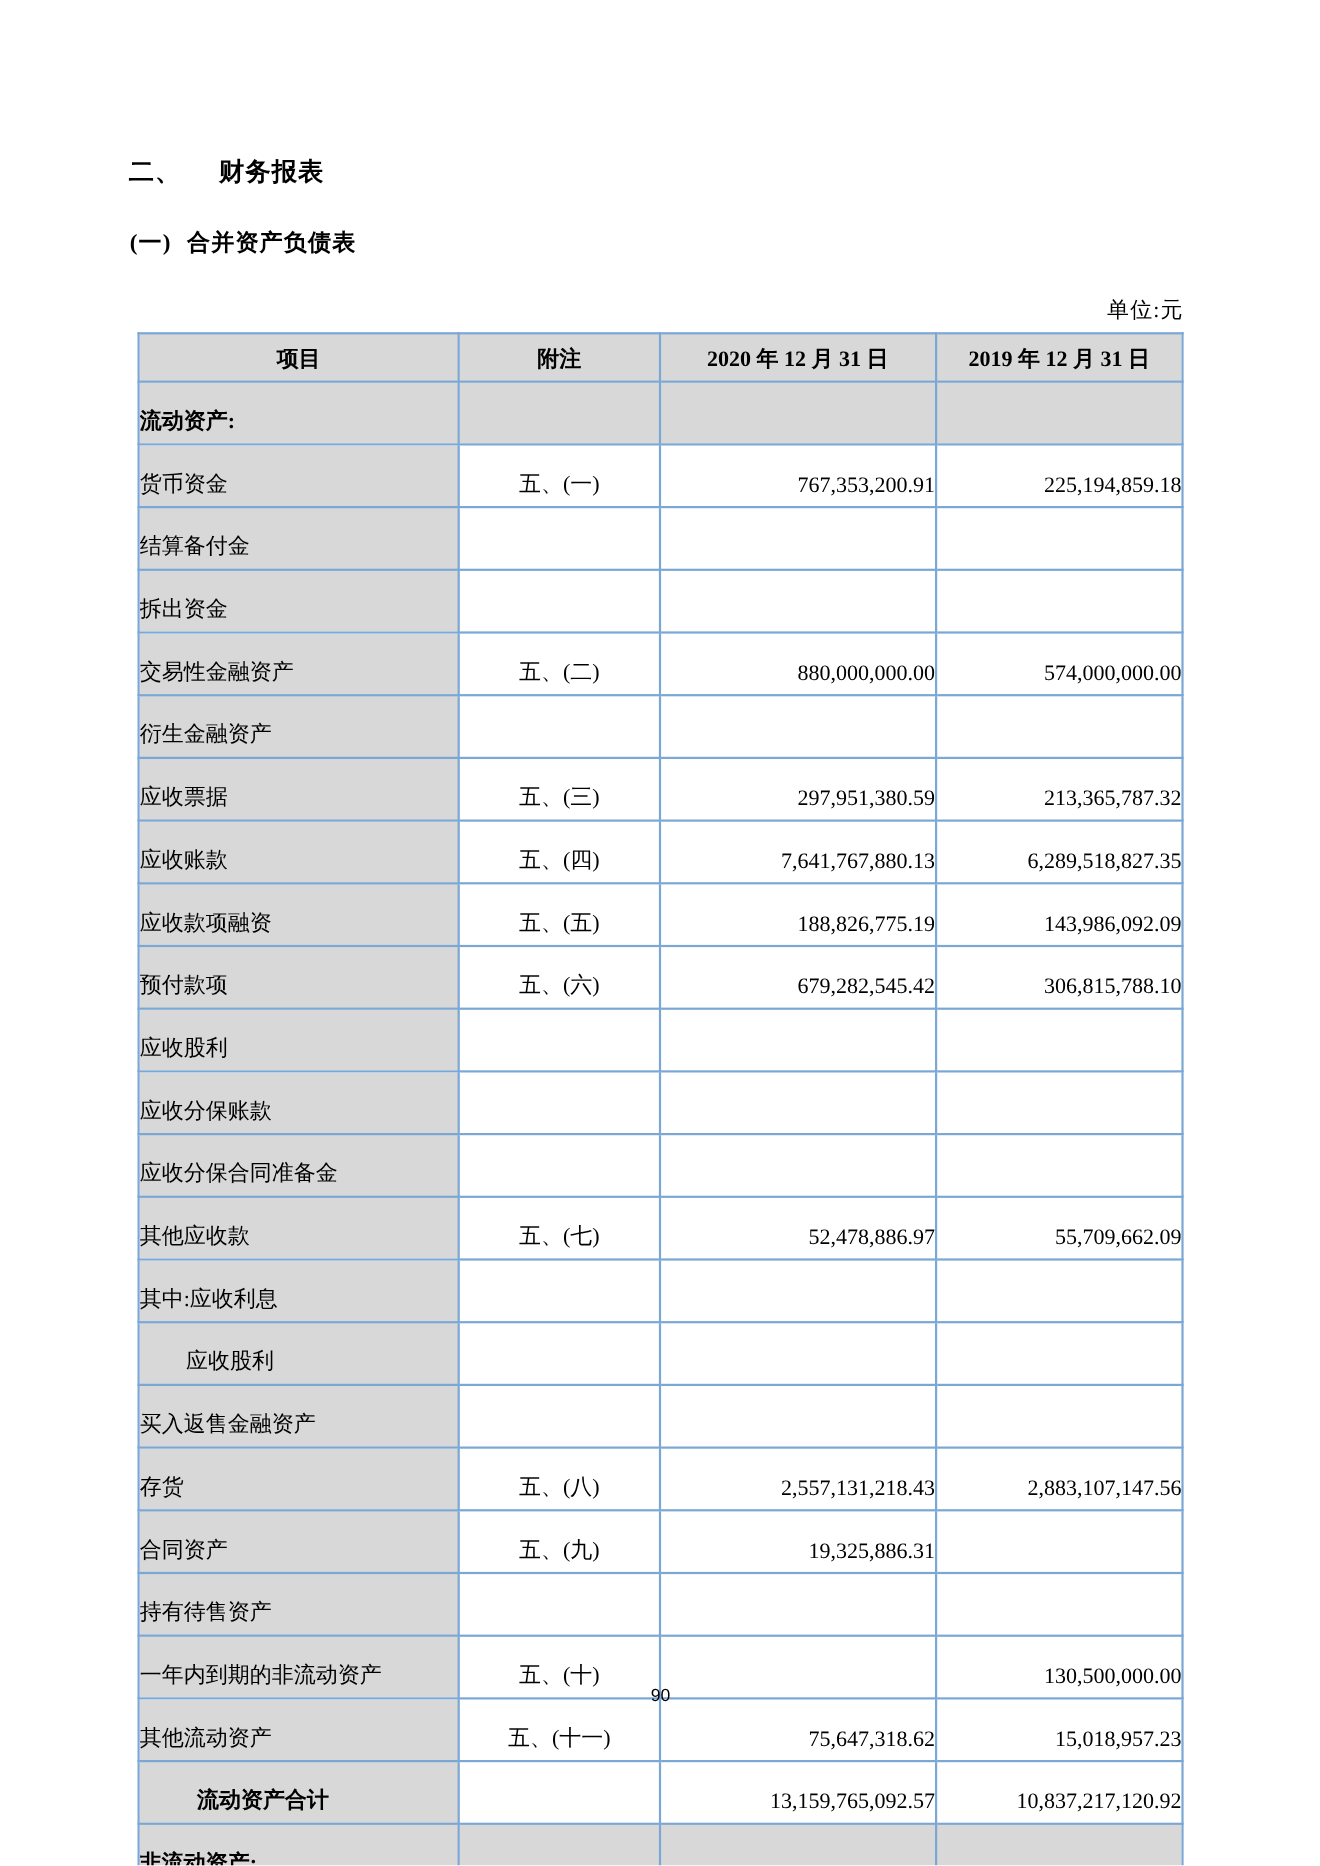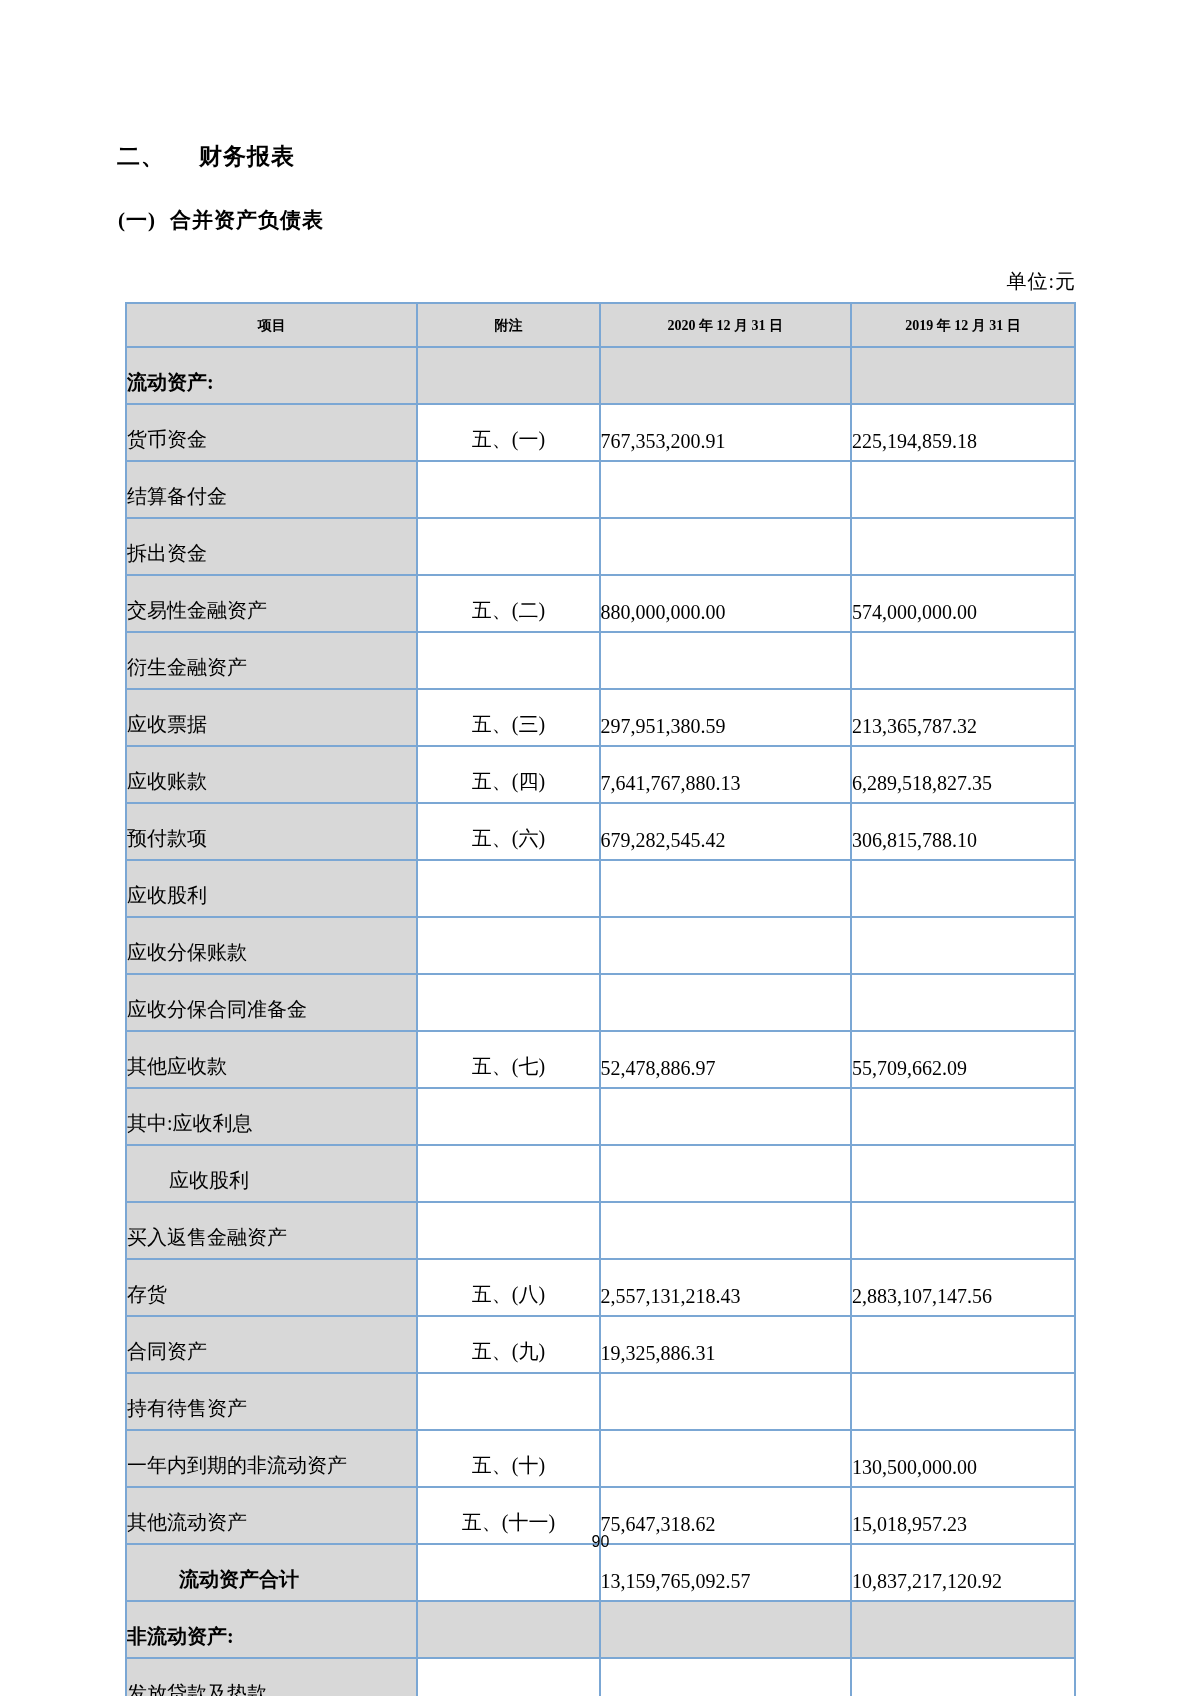--- a/index.html
+++ b/index.html
@@ -37,32 +37,32 @@
     border-collapse:collapse;table-layout:fixed;
   }
   .fin-table th,.fin-table td{
     border:2px solid var(--border);
     overflow:hidden;white-space:nowrap;
   }
   .fin-table thead tr{height:44px;}
   .fin-table tbody tr{height:57px;}
   .fin-table th{
     background:var(--fill);
-    font-size:14px;font-weight:bold;
+    font-size:20px;font-weight:bold;
     vertical-align:middle;text-align:center;
     padding:4px 2px 2px 2px;
   }
   .fin-table td{
     vertical-align:bottom;
     font-size:20px;
     padding:0 0 7px 0;
   }
   .td-item{background:var(--fill);padding-left:11px;}
   .td-note{text-align:center;}
-  .td-num{text-align:left;padding-right:8px;font-size:19px;}
+  .td-num{text-align:right;padding-right:8px;font-size:19px;}
   tr.row-section td{background:var(--fill);}
   tr.row-section .td-item{font-weight:bold;}
   tr.row-total .td-item{font-weight:bold;padding-left:52px;}
   tr.row-indent2 .td-item{padding-left:42px;}
   .page-number{
     position:absolute;left:125px;top:1533px;width:951px;
     text-align:center;font-size:16px;
     font-family:"Liberation Sans","DejaVu Sans",sans-serif;
   }
 </style>
@@ -141,20 +141,26 @@
           <td class="td-num">297,951,380.59</td>
           <td class="td-num">213,365,787.32</td>
         </tr>
         <tr class="row-data">
           <td class="td-item">应收账款</td>
           <td class="td-note">五、(四)</td>
           <td class="td-num">7,641,767,880.13</td>
           <td class="td-num">6,289,518,827.35</td>
         </tr>
         <tr class="row-data">
+          <td class="td-item">应收款项融资</td>
+          <td class="td-note">五、(五)</td>
+          <td class="td-num">188,826,775.19</td>
+          <td class="td-num">143,986,092.09</td>
+        </tr>
+        <tr class="row-data">
           <td class="td-item">预付款项</td>
           <td class="td-note">五、(六)</td>
           <td class="td-num">679,282,545.42</td>
           <td class="td-num">306,815,788.10</td>
         </tr>
         <tr class="row-data">
           <td class="td-item">应收股利</td>
           <td class="td-note"></td>
           <td class="td-num"></td>
           <td class="td-num"></td>

